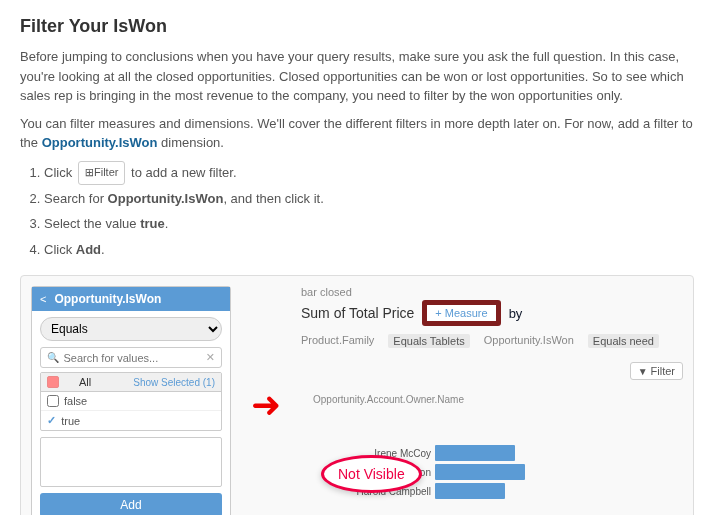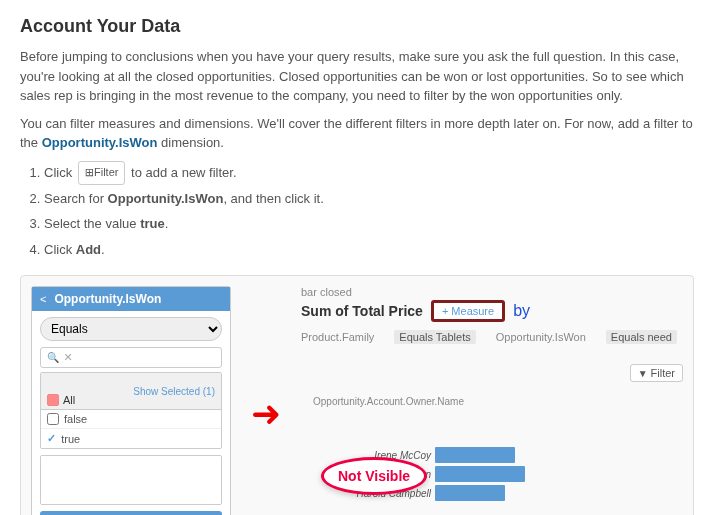--- a/index.html
+++ b/index.html
@@ -123,22 +123,21 @@
       display: flex;
       justify-content: space-between;
       align-items: center;
       padding: 3px 6px;
       font-size: 11px;
       background: #f0f0f0;
       border-bottom: 1px solid #ccc;
     }
     .filter-option-header .all-label {
       display: flex;
-      gap: 4px;
-      margin-top: 18px;
+      gap: 20px;
     }
     .show-selected {
       color: #5b9bd5;
       font-size: 10px;
     }
     .filter-option-item {
       display: flex;
       align-items: center;
       gap: 5px;
       padding: 3px 6px;
@@ -195,47 +194,46 @@
       margin-bottom: 2px;
     }
     .chart-title-row {
       display: flex;
       align-items: center;
       gap: 8px;
       margin-bottom: 8px;
     }
     .chart-title {
       font-size: 14px;
-      font-weight: bold;
+      font-weight: normal;
       color: #333;
     }
     .measure-btn {
       background: #fff;
-      border: 3px solid #7f1d1d;
+      border: 5px solid #7f1d1d;
       color: #5b9bd5;
       border-radius: 3px;
       padding: 2px 8px;
       font-size: 11px;
       cursor: pointer;
       display: flex;
       align-items: center;
       gap: 3px;
     }
     .by-label {
-      font-size: 16px;
-      color: #1d4ed8;
+      font-size: 13px;
+      color: #0f172a;
     }
     .filter-tags {
       display: flex;
-      gap: 20px;
+      gap: 14px;
       flex-wrap: wrap;
       margin-bottom: 14px;
       font-size: 11px;
       color: #555;
-      align-items: center;
     }
     .filter-tag-label {
       color: #888;
     }
     .filter-tag {
       background: #e8e8e8;
       border-radius: 2px;
       padding: 1px 5px;
     }
     .filter-btn-small {
@@ -255,31 +253,30 @@
       position: relative;
       margin-top: 4px;
     }
     .not-visible-bubble {
       position: absolute;
       background: #fff;
       border: 3px solid #e04;
       border-radius: 50%;
       padding: 8px 14px;
       font-size: 14px;
-      font-weight: bold;
+      font-weight: normal;
       color: #e04;
       white-space: nowrap;
       top: 10px;
       left: 20px;
       z-index: 10;
       box-shadow: 0 2px 6px rgba(0,0,0,0.2);
     }
     .chart-rows {
       margin-top: 40px;
-      font-style: italic;
     }
     .chart-row {
       display: flex;
       align-items: center;
       margin-bottom: 3px;
       gap: 4px;
     }
     .chart-row-name {
       font-size: 10px;
       color: #555;
@@ -306,21 +303,21 @@
       border: 1px solid #e88;
       background: #f88;
       border-radius: 2px;
       display: inline-block;
       flex-shrink: 0;
     }
   </style>
 </head>
 <body>
 
-<h1>Account Your Data</h1>
+<h1>Filter Your IsWon</h1>
 
 <p>Before jumping to conclusions when you have your query results, make sure you ask the full question. In this case, you're looking at all the closed opportunities. Closed opportunities can be won or lost opportunities. So to see which sales rep is bringing in the most revenue to the company, you need to filter by the won opportunities only.</p>
 
 <p>
   You can filter measures and dimensions. We'll cover the different filters in more depth later on. For now, add a filter to the <span class="bold blue">Opportunity.IsWon</span> dimension.
 </p>
 
 <ol>
   <li>
     Click
@@ -348,20 +345,21 @@
       <button class="filter-back">&lt;</button>
       <span class="filter-title">Opportunity.IsWon</span>
     </div>
     <div class="filter-body">
       <select class="filter-select">
         <option>Equals</option>
       </select>
 
       <div class="filter-search">
         <span style="font-size:10px; color:#aaa;">🔍</span>
+        <input type="text" style="border: none; outline: none; font-size: 11px; color: rgb(153, 153, 153); width: 100%;" placeholder="Search for values...">
         <span style="font-size:11px;color:#aaa;">✕</span>
       </div>
 
       <div class="filter-options">
         <div class="filter-option-header">
           <div class="all-label">
             <span class="orange-checkbox"></span>
             <span>All</span>
           </div>
           <span class="show-selected">Show Selected (1)</span>

